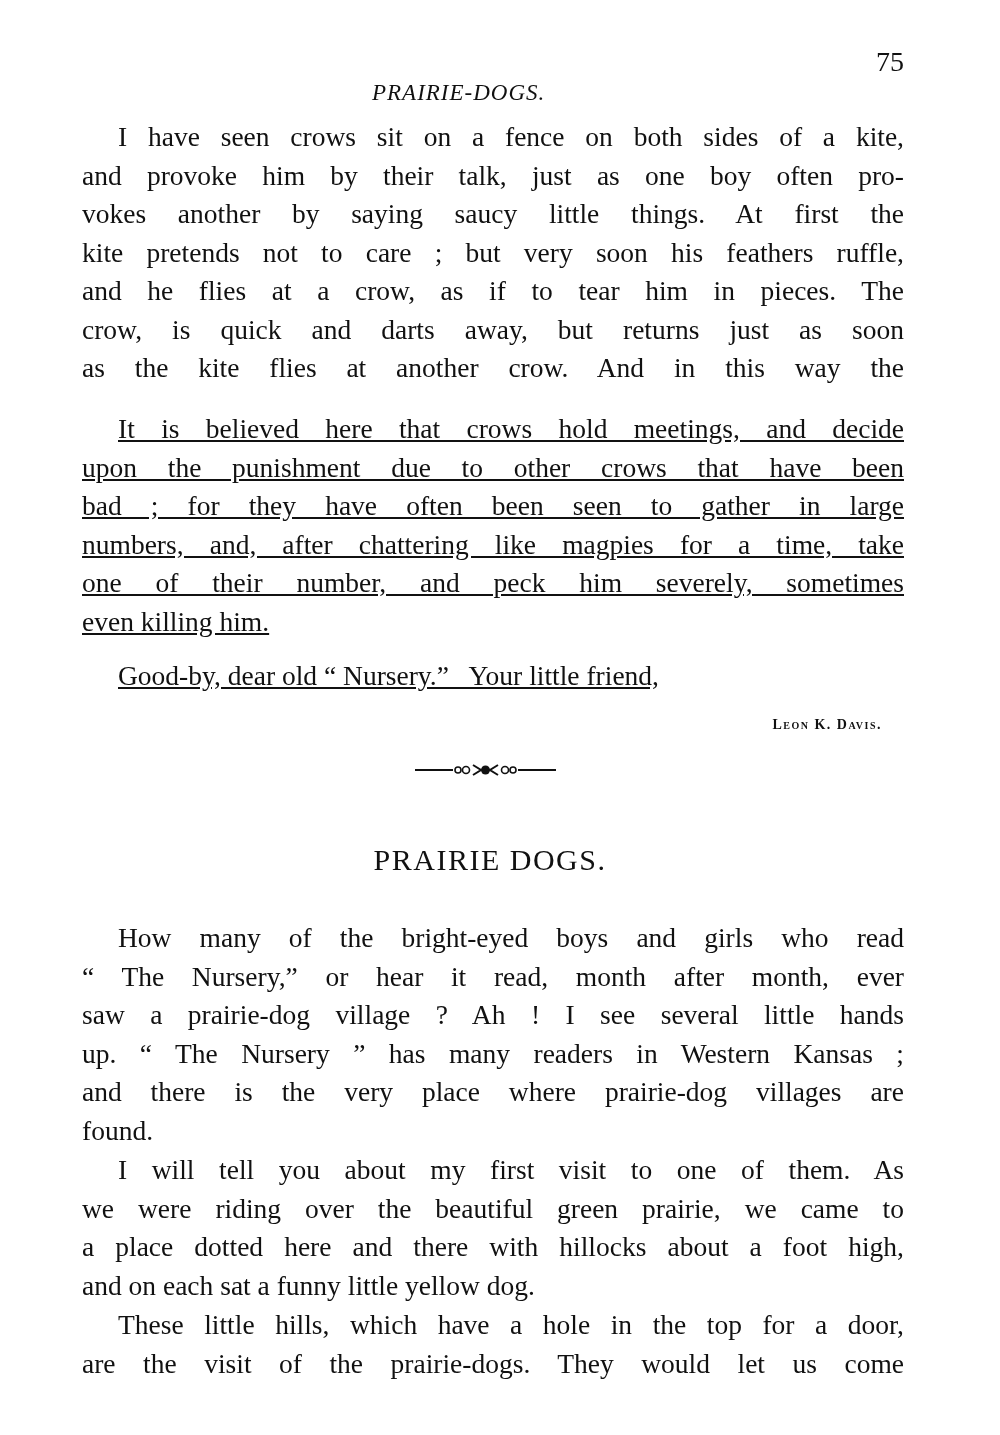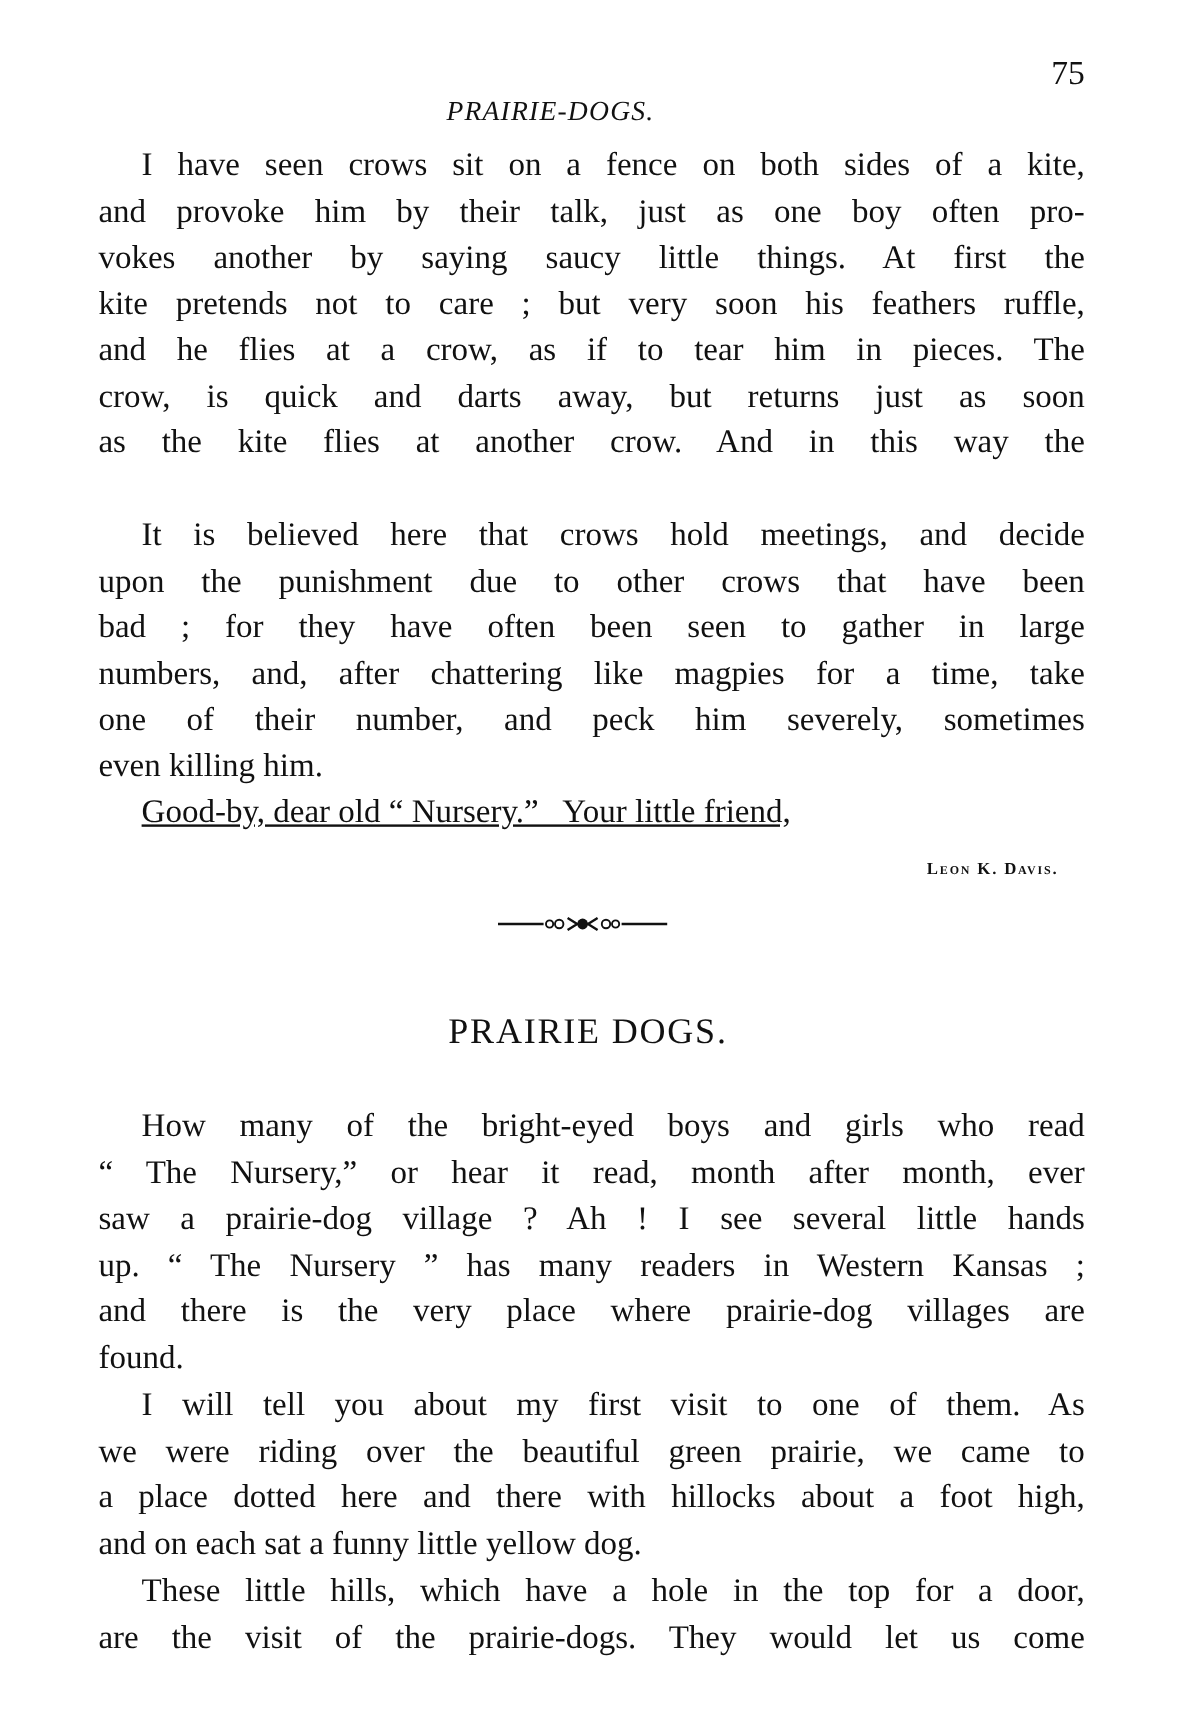--- a/index.html
+++ b/index.html
@@ -114,21 +114,21 @@
       <span class="line indent">I have seen crows sit on a fence on both sides of a kite,</span>
       <span class="line">and provoke him by their talk, just as one boy often pro-</span>
       <span class="line">vokes another by saying saucy little things.  At first the</span>
       <span class="line">kite pretends not to care ; but very soon his feathers ruffle,</span>
       <span class="line">and he flies at a crow, as if to tear him in pieces.  The</span>
       <span class="line">crow, is quick and darts away, but returns just as soon</span>
       <span class="line">as the kite flies at another crow.  And in this way the</span>
     </p>
   </div>
 
-  <div class="block" style="top:426px;">
+  <div class="block" style="top:410px;text-decoration:underline;">
     <p class="para" style="text-indent:0;">
       <span class="line indent">It is believed here that crows hold meetings, and decide</span>
       <span class="line">upon the punishment due to other crows that have been</span>
       <span class="line">bad ; for they have often been seen to gather in large</span>
       <span class="line">numbers, and, after chattering like magpies for a time, take</span>
       <span class="line">one of their number, and peck him severely, sometimes</span>
       <span class="line last">even killing him.</span>
     </p>
   </div>
 

